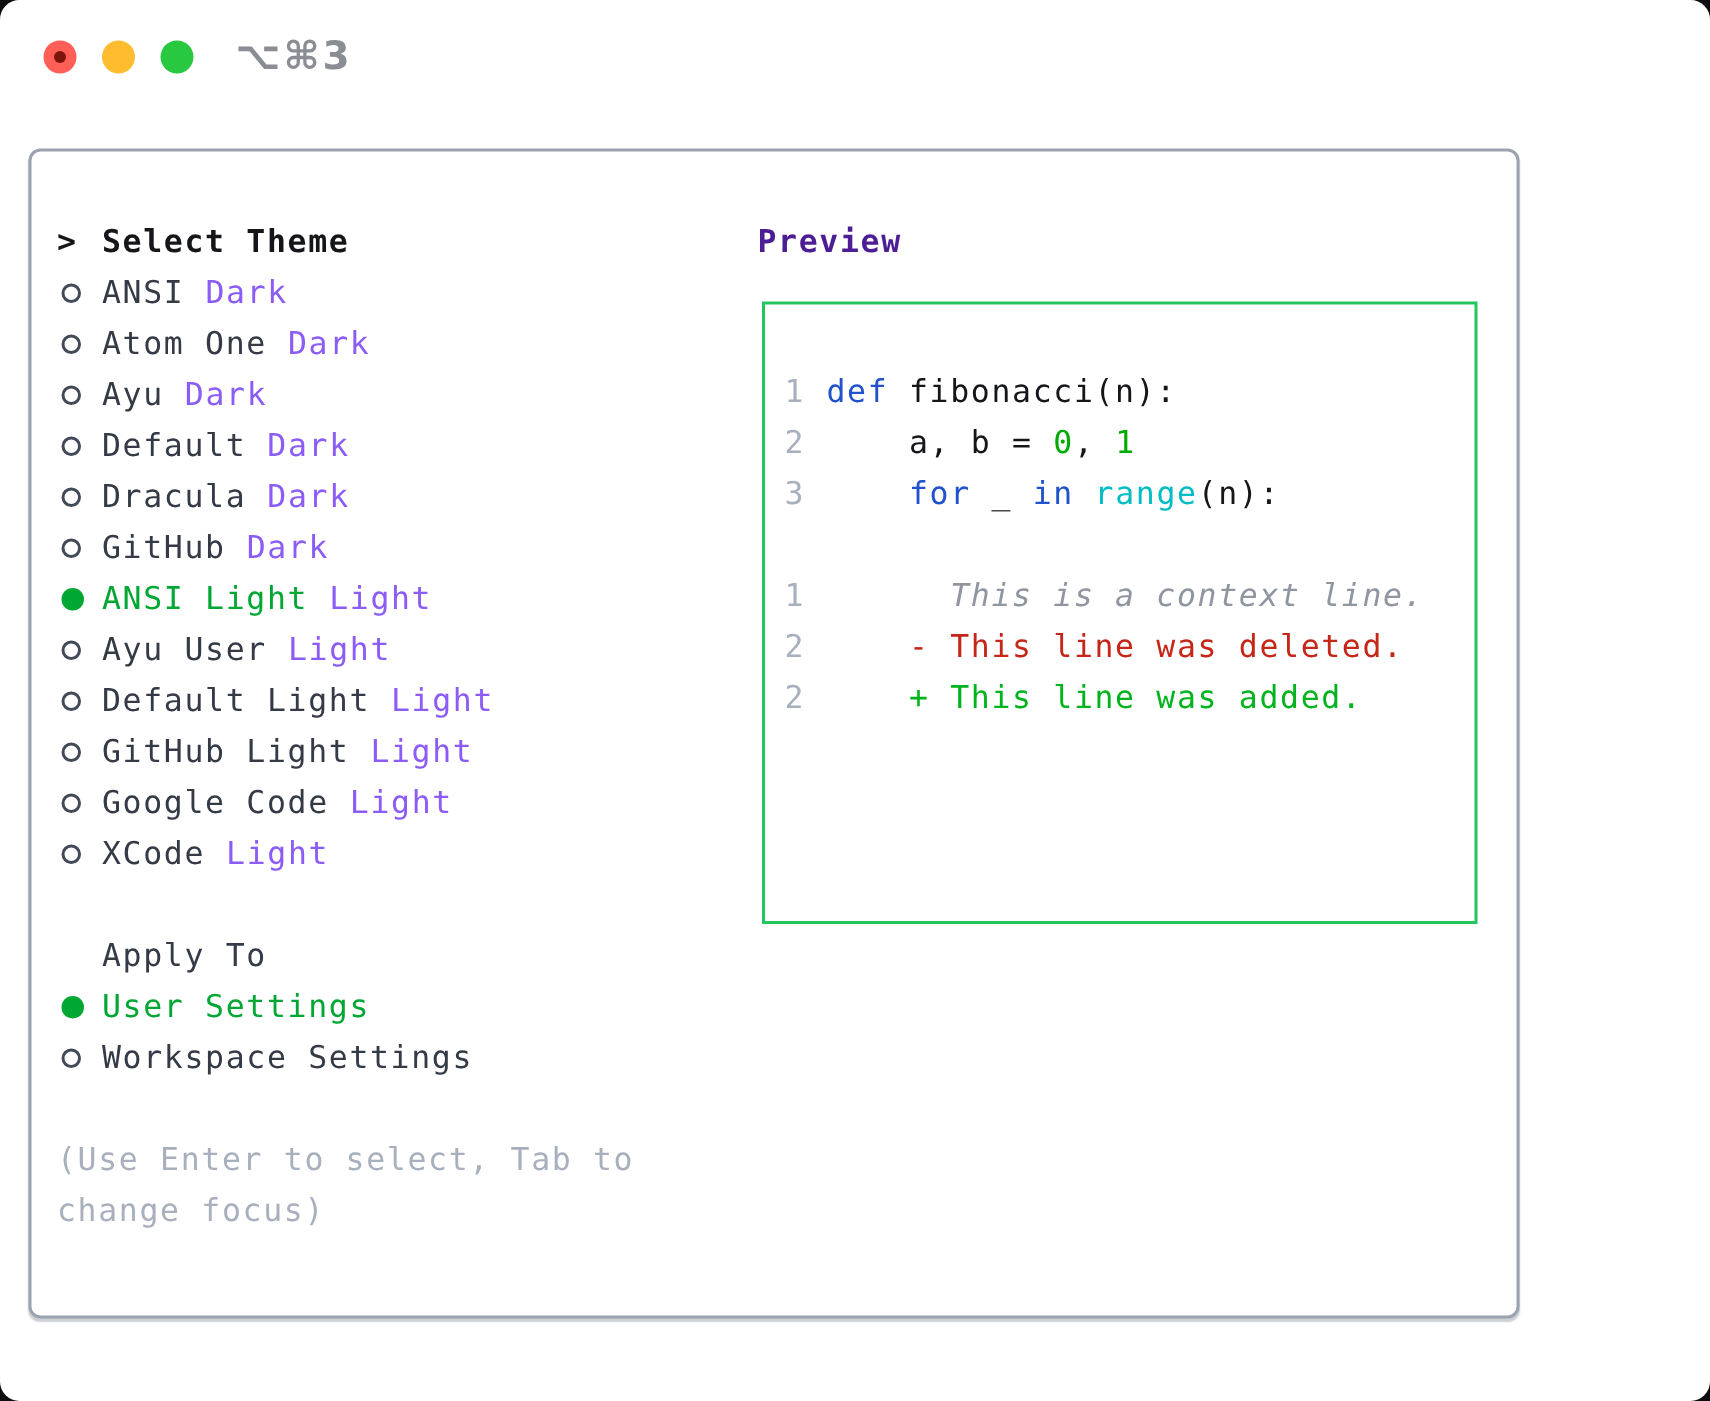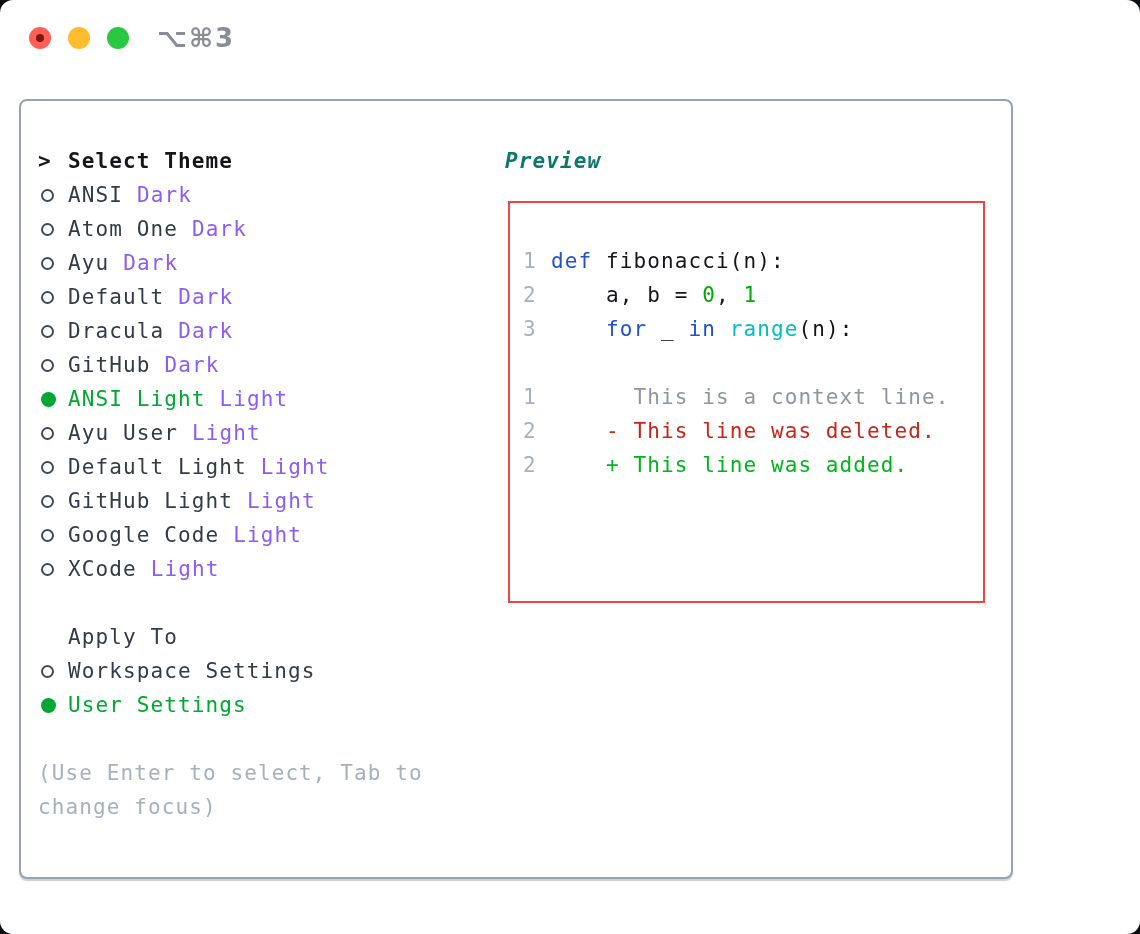--- a/index.html
+++ b/index.html
@@ -58,39 +58,39 @@
   .variant{color:#8b5cf6;margin-left:14px;}
   .gap34{height:34px;}
   .hint{
     width:420px;font-size:21px;letter-spacing:1.1px;line-height:34px;
     color:#a8b0bd;
   }
   
   .right-col{position:absolute;left:484px;top:43px;}
   .preview-title{
     font-size:21px;letter-spacing:1.1px;line-height:34px;
-    font-weight:bold;color:#0f766e;font-style:italic;
+    font-weight:bold;color:#4c1d95;
   }
   .preview-box{
     margin-top:23px;margin-left:3px;
     width:460px;height:357px;
-    border:2px solid #ef4444;
-    padding:41px 0 0 13px;
+    border:2px solid #22c55e;
+    padding:41px 0 13px 13px;
     background:#fff;
   }
   .pline{
     white-space:pre;font-size:21px;letter-spacing:1.1px;line-height:34px;
     color:#14161a;
   }
   .lnum{display:inline-block;width:28px;color:#a8b0bd;}
   .kw{color:#2151cd;}
   .builtin{color:#00bcc4;}
   .numlit{color:#00ab00;}
   .spacer{height:34px;}
-  .ctx{color:#8f96a0;}
+  .ctx{color:#8f96a0;font-style:italic;}
   .del{color:#c62618;margin-top:48px;}
   .add{color:#00b41d;}
 </style>
 </head>
 <body>
 
 <div class="card">
 
   <div class="titlebar">
     <span class="tl red">
@@ -158,28 +158,28 @@
         <span class="marker"><span class="radio"></span></span>
         <span class="name">XCode</span><span class="variant">Light</span>
       </div>
 
       <div class="gap34"></div>
 
       <div class="row">
         <span class="marker"></span>
         <span>Apply To</span>
       </div>
-      <div class="row">
-        <span class="marker"><span class="radio"></span></span>
-        <span class="name">Workspace Settings</span>
-      </div>
       <div class="row selected">
         <span class="marker"><span class="radio filled"></span></span>
         <span class="name">User Settings</span>
       </div>
+      <div class="row">
+        <span class="marker"><span class="radio"></span></span>
+        <span class="name">Workspace Settings</span>
+      </div>
 
       <div class="gap34"></div>
 
       <div class="hint">(Use Enter to select, Tab to change focus)</div>
     </div>
 
     <div class="right-col">
       <div class="preview-title">Preview</div>
 
       <div class="preview-box">

